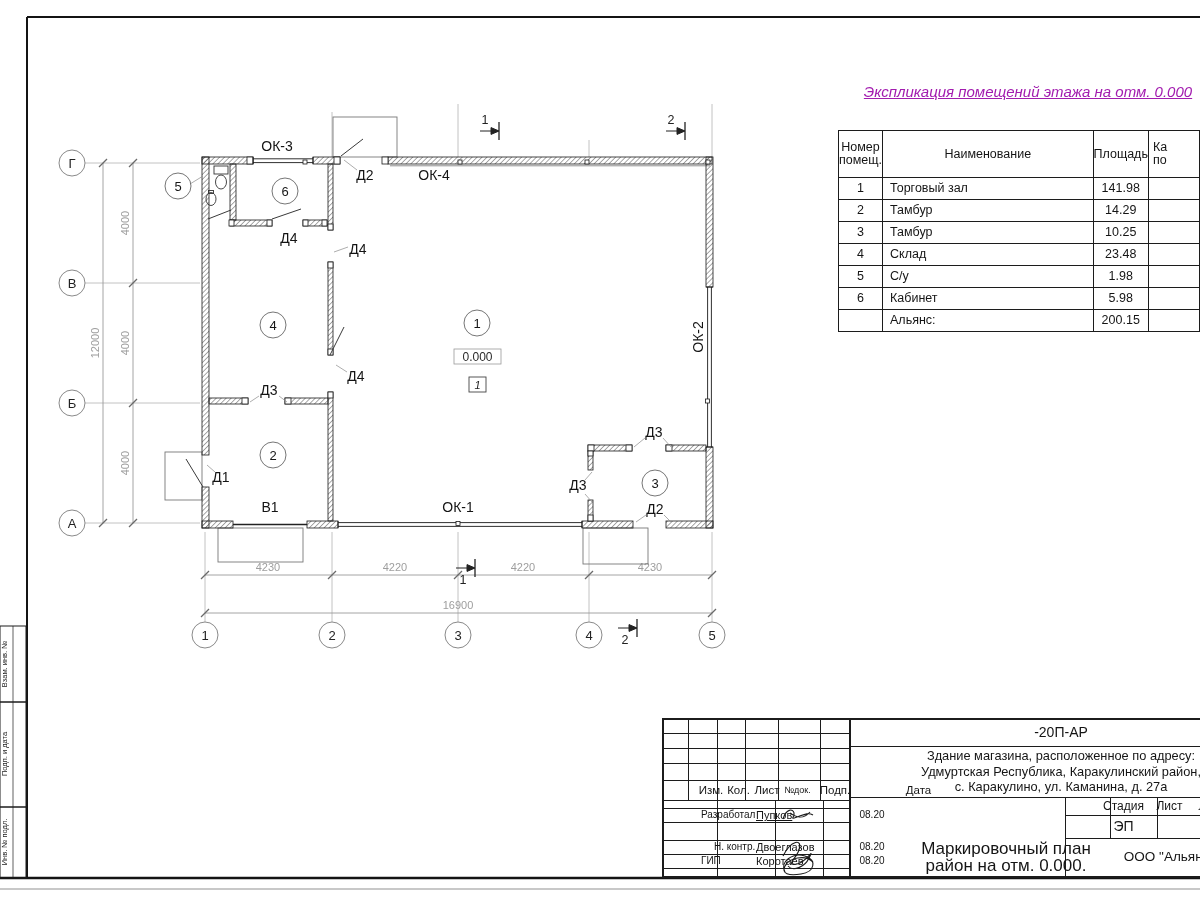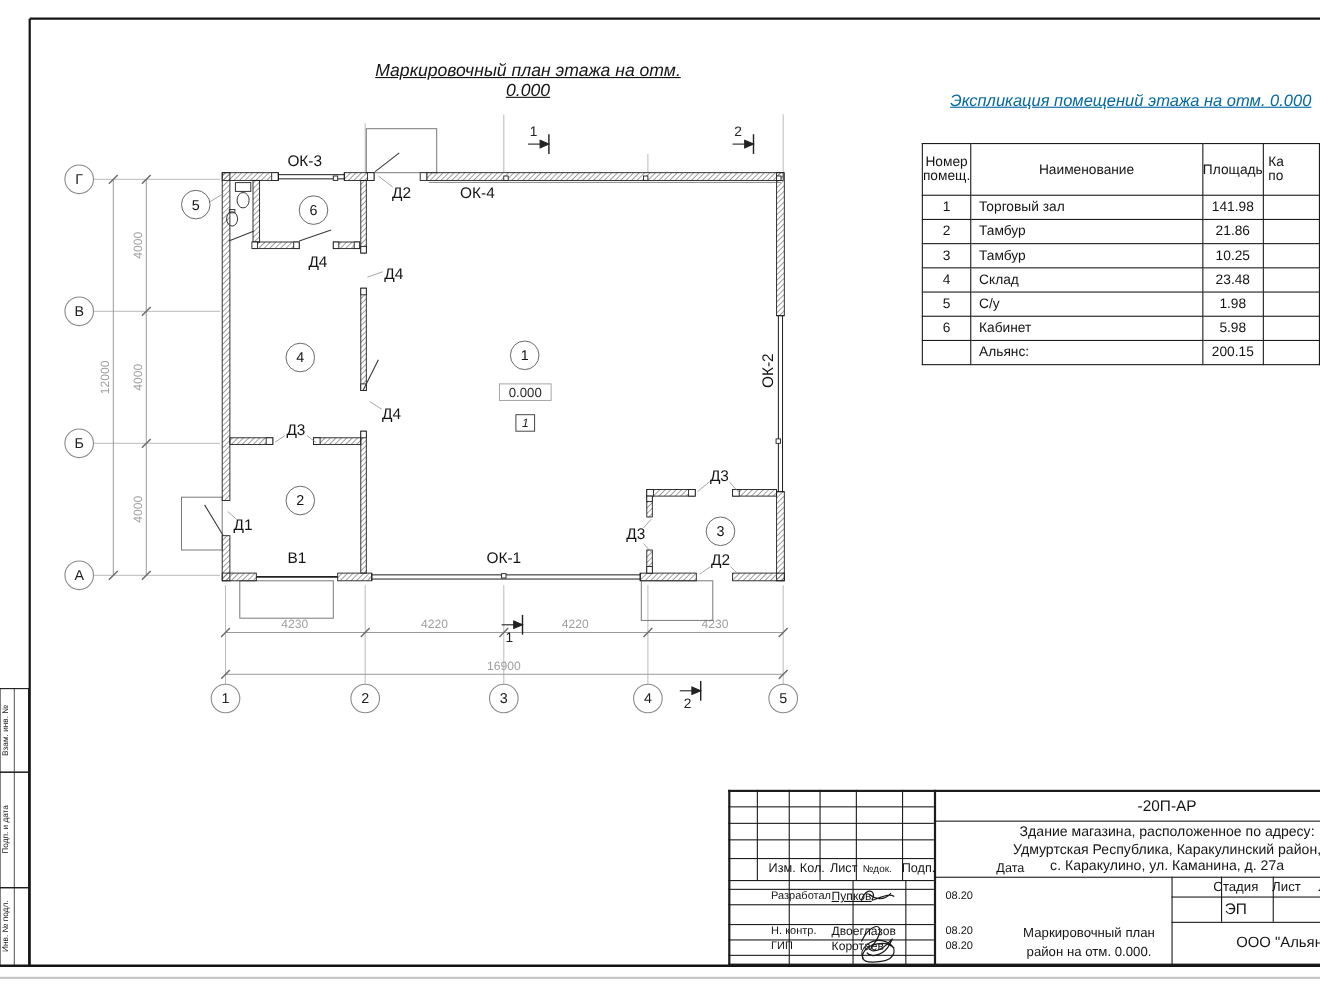--- a/index.html
+++ b/index.html
@@ -1,21 +1,21 @@
 <!DOCTYPE html>
 <html><head>
 <meta charset="utf-8">
 <style>
   html,body{margin:0;padding:0;background:#fff;}
   .page{position:relative;width:1200px;height:900px;background:#fff;overflow:hidden;
         font-family:"Liberation Sans",sans-serif;color:#111;}
   .plan-title{position:absolute;left:330px;top:56px;width:300px;text-align:center;
         font-style:italic;font-size:16px;text-decoration:underline;color:#151515;}
   .table-title{position:absolute;left:862px;top:83px;width:332px;text-align:center;
-        font-style:italic;font-size:15px;text-decoration:underline;color:#0369a1;}
+        font-style:italic;font-size:15px;text-decoration:underline;color:#a21caf;}
   table.expl{position:absolute;left:838px;top:130px;border-collapse:collapse;
         border:1.6px solid #1c1c1c;font-size:12.5px;color:#151515;table-layout:fixed;}
   table.expl th,table.expl td{border:1px solid #1c1c1c;font-weight:normal;padding:0;
         height:21px;line-height:13px;vertical-align:middle;}
   table.expl thead th{height:46px;text-align:center;}
   table.expl td.c{text-align:center;}
   table.expl td.l{text-align:left;padding-left:7px;}
   table.expl th.cut{text-align:left;padding-left:4px;}
   .tb{position:absolute;left:662px;top:718px;width:539px;height:160px;font-size:12px;color:#151515;}
   .tb .vl,.tb .hl{position:absolute;background:#1c1c1c;}
@@ -297,21 +297,20 @@
     <line x1="637" y1="619" x2="637" y2="637" stroke-width="1.3"></line>
     <g font-size="12.5" stroke="none" text-anchor="middle">
       <text x="485" y="124">1</text>
       <text x="671" y="124">2</text>
       <text x="463" y="584">1</text>
       <text x="625" y="644">2</text>
     </g>
   </g>
 </svg>
 
-<div class="plan-title">Маркировочный план этажа на отм. 0.000</div>
 <div class="table-title">Экспликация помещений этажа на отм. 0.000</div>
 
 <table class="expl">
   <colgroup>
         <col style="width:44px">
         <col style="width:245px">
         <col style="width:52px">
         <col style="width:60px">
       </colgroup>
   <thead>
@@ -325,21 +324,21 @@
   <tbody>
     <tr>
           <td class="c">1</td>
           <td class="l">Торговый зал</td>
           <td class="c">141.98</td>
           <td></td>
         </tr>
     <tr>
           <td class="c">2</td>
           <td class="l">Тамбур</td>
-          <td class="c">21.86</td>
+          <td class="c">14.29</td>
           <td></td>
         </tr>
     <tr>
           <td class="c">3</td>
           <td class="l">Тамбур</td>
           <td class="c">10.25</td>
           <td></td>
         </tr>
     <tr>
           <td class="c">4</td>
@@ -402,42 +401,42 @@
   <div class="cell ctr" style="left:0;top:62px;width:26px;line-height:20px;font-size:11.5px;">Изм.</div>
   <div class="cell ctr" style="left:26px;top:62px;width:29px;line-height:20px;font-size:11.5px;">Кол.</div>
   <div class="cell ctr" style="left:55px;top:62px;width:28px;line-height:20px;font-size:11.5px;">Лист</div>
   <div class="cell ctr" style="left:83px;top:62px;width:33px;line-height:20px;font-size:9px;">№док.</div>
   <div class="cell ctr" style="left:116px;top:62px;width:42px;line-height:20px;font-size:11.5px;">Подп.</div>
   <div class="cell ctr" style="left:158px;top:62px;width:29px;line-height:20px;font-size:11.5px;padding-left:48px;">Дата</div>
 
   <div class="cell" style="left:3px;top:90px;width:52px;line-height:14px;font-size:10px;">Разработал</div>
   <div class="cell" style="left:58px;top:90px;width:55px;line-height:14px;font-size:11px;text-decoration:underline;">Пупков</div>
   <div class="cell ctr" style="left:161px;top:90px;width:26px;line-height:14px;font-size:10px;">08.20</div>
-  <div class="cell" style="left:3px;top:122px;width:52px;line-height:14px;font-size:10px;">Н. контр.</div>
+  <div class="cell" style="left:16px;top:122px;width:52px;line-height:14px;font-size:10px;">Н. контр.</div>
   <div class="cell" style="left:58px;top:122px;width:55px;line-height:14px;font-size:11px;">Двоеглазов</div>
   <div class="cell ctr" style="left:161px;top:122px;width:26px;line-height:14px;font-size:10px;">08.20</div>
   <div class="cell" style="left:3px;top:136px;width:52px;line-height:14px;font-size:10px;">ГИП</div>
   <div class="cell" style="left:58px;top:136px;width:55px;line-height:14px;font-size:11px;">Коротаев</div>
   <div class="cell ctr" style="left:161px;top:136px;width:26px;line-height:14px;font-size:10px;">08.20</div>
 
   <svg width="48" height="74" style="position:absolute;left:113px;top:86px;" viewBox="0 0 48 74">
     <g stroke="#1a1a1a" fill="none" stroke-width="1.1">
       <path d="M8,15 C11,5 18,4 19,9 C20,13 14,16 22,13 C28,11 33,8 38,11 M15,9 C20,13 28,16 35,8"></path>
       <path d="M8,52 C16,36 28,34 24,46 C21,55 10,62 22,60 C32,58 40,42 34,54 C30,63 18,68 13,62"></path>
       <path d="M10,68 C4,58 18,48 30,52 C42,56 40,68 26,70 C14,72 6,70 10,62 C14,54 30,50 38,58"></path>
     </g>
   </svg>
 
   <div class="cell ctr" style="left:187px;top:0;width:352px;line-height:28px;font-size:14px;">-20П-АР</div>
   <div class="cell ctr" style="left:190px;top:30px;width:346px;font-size:12.8px;line-height:15.5px;white-space:normal;">
     <div>Здание магазина, расположенное по адресу:</div>
     <div>Удмуртская Республика, Каракулинский район,</div>
     <div>с. Каракулино, ул. Каманина, д. 27а</div>
   </div>
-  <div class="cell ctr" style="left:184px;top:122px;width:216px;font-size:12px;line-height:17px;white-space:normal;">
+  <div class="cell ctr" style="left:200px;top:122px;width:216px;font-size:17px;line-height:17px;white-space:normal;">
     <div>Маркировочный план</div>
     <div>район на отм. 0.000.</div>
   </div>
   <div class="cell ctr" style="left:403px;top:79px;width:45px;line-height:18px;font-size:12px;">Стадия</div>
   <div class="cell ctr" style="left:448px;top:79px;width:47px;line-height:18px;font-size:12px;">Лист</div>
   <div class="cell ctr" style="left:495px;top:79px;width:50px;line-height:18px;font-size:12px;">Листов</div>
   <div class="cell ctr" style="left:403px;top:97px;width:45px;line-height:23px;font-size:14px;">ЭП</div>
   <div class="cell ctr" style="left:403px;top:120px;width:136px;line-height:38px;font-size:13.5px;">ООО "Альянс"</div>
 </div>
 

